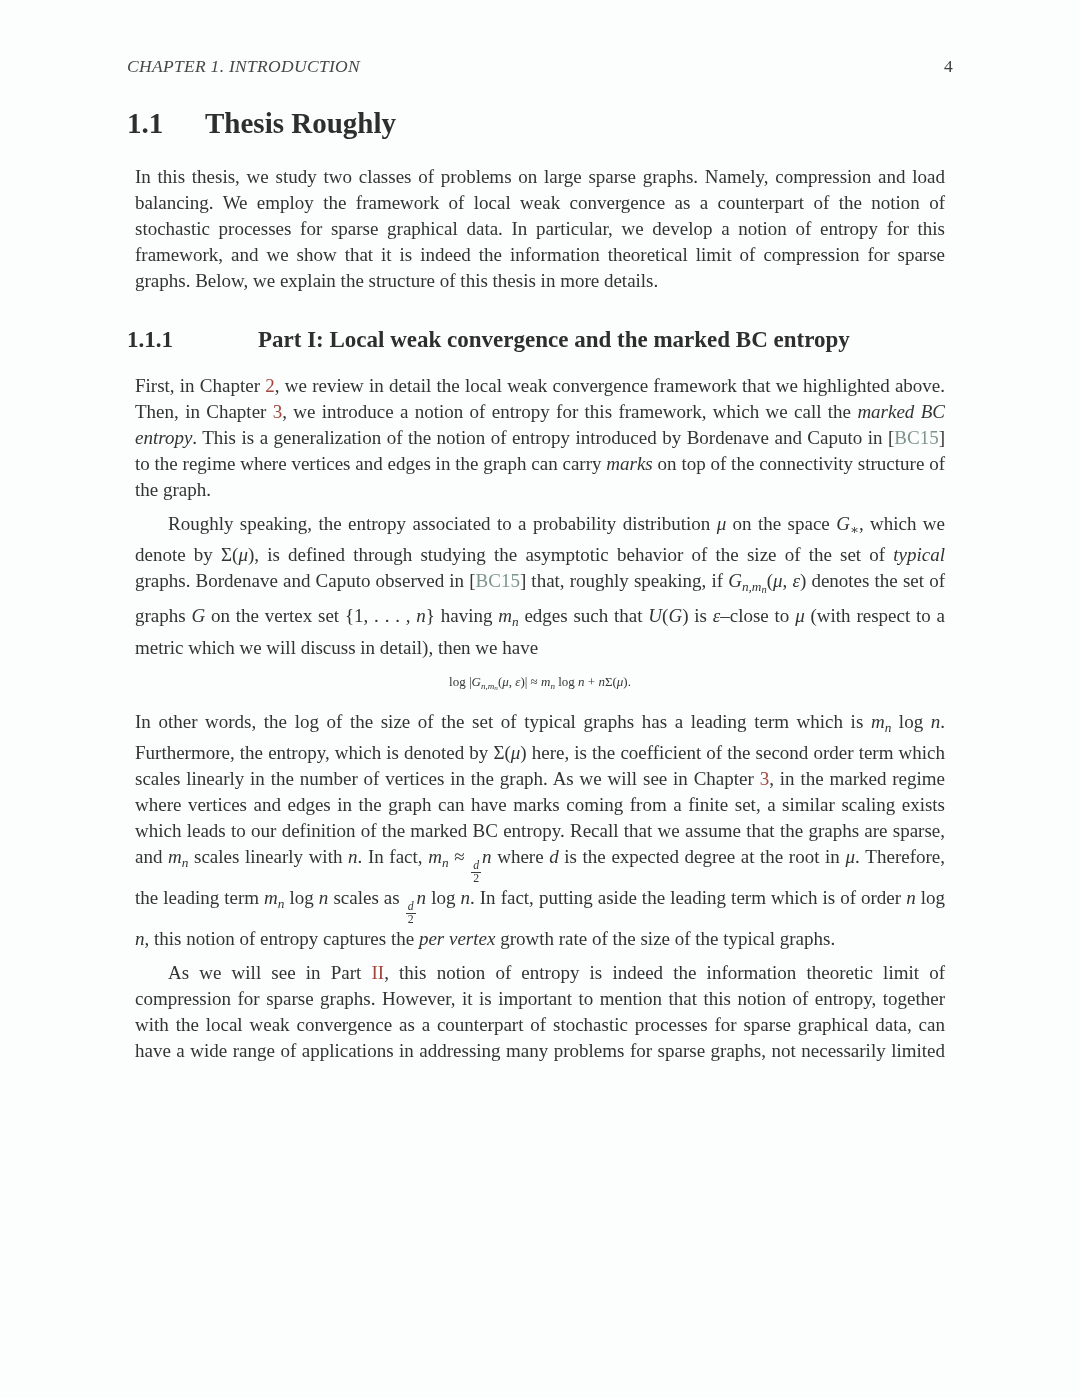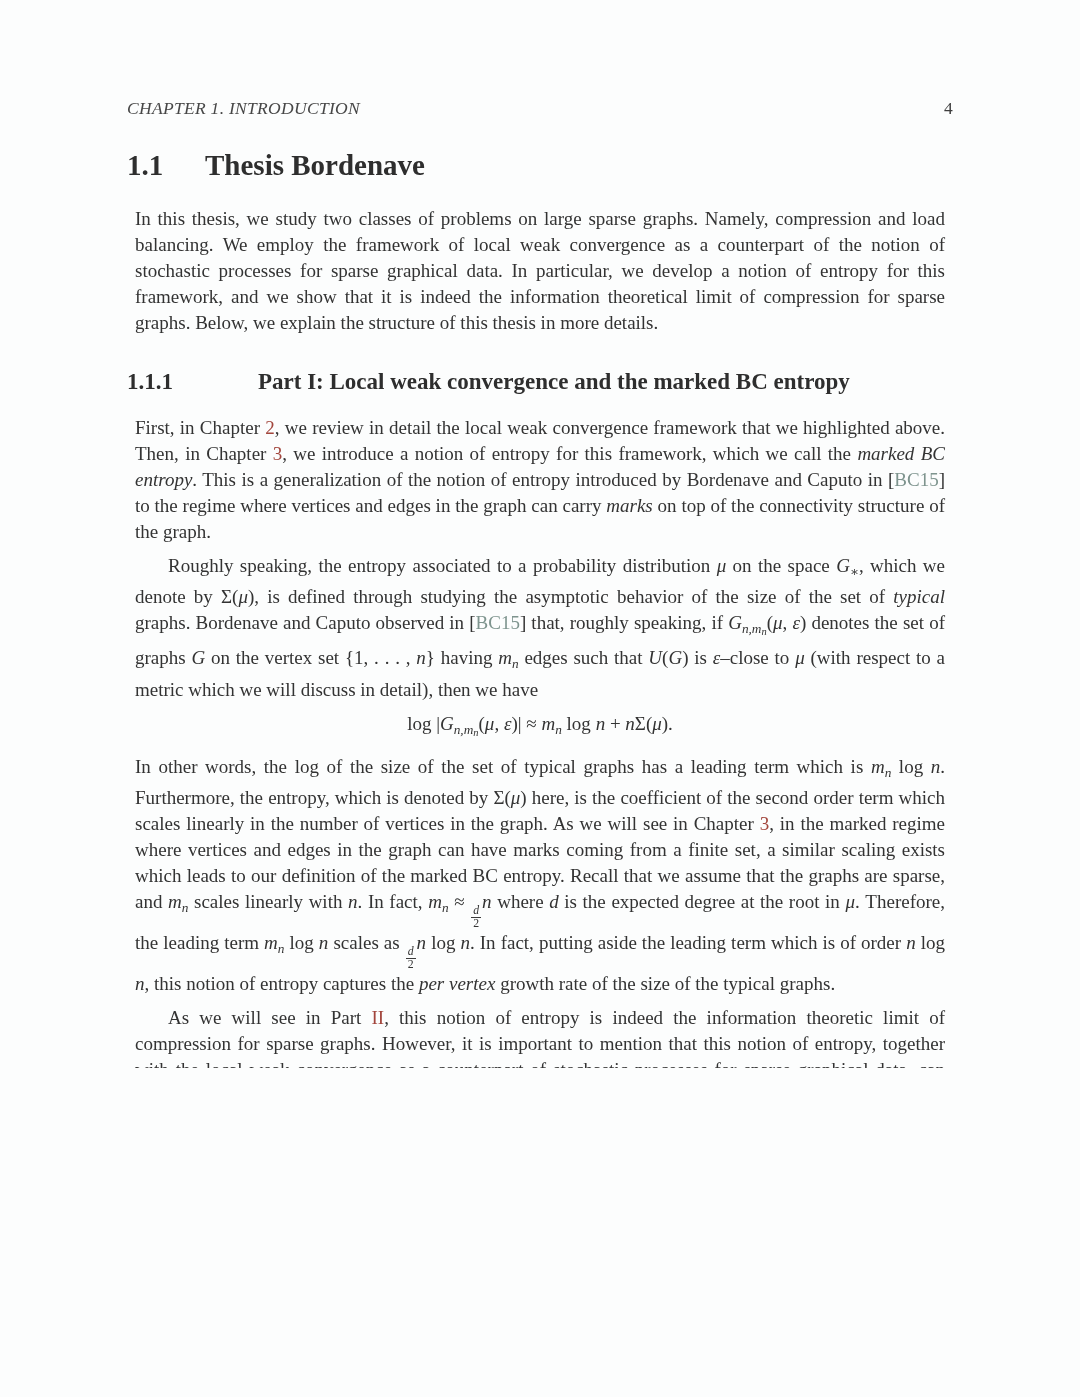--- a/index.html
+++ b/index.html
@@ -11,21 +11,21 @@
   *{box-sizing:border-box;}
   html,body{margin:0;padding:0;}
   body{
     width:1080px;height:1397px;
     background:var(--bg);
     font-family:"Liberation Serif","DejaVu Serif",serif;
     color:var(--txt);
   }
   .page{
     width:1080px;height:1068px;
-    padding:98px 127px 0 127px;
+    padding:56px 127px 0 127px;
     overflow:hidden;
   }
   .runhead{
     display:flex;justify-content:space-between;align-items:baseline;
     font-style:italic;font-size:17.5px;color:#474747;
     margin-bottom:30px;letter-spacing:.3px;
   }
   .runhead .pagenum{font-style:normal;color:#3d3d3d;}
   .sec-heading{
     display:flex;align-items:flex-end;
@@ -42,21 +42,21 @@
   .sub-heading{
     display:flex;align-items:baseline;
     font-weight:bold;font-size:23px;color:#2e2e2e;
     line-height:1.55;
     margin:28px 0 15px 0;
     gap:40px;
   }
   .ss-num{width:91px;flex-shrink:0;}
   .ss-title{max-width:620px;display:inline-block;}
   .equation{
-    text-align:center;font-size:19px;line-height:26px;
+    text-align:center;font-size:13px;line-height:26px;
     margin:7px 0 8px 0;color:var(--txt);
   }
   
   .r-n{}
   .r-i{font-style:italic;}
   .r-m{font-style:italic;}
   .r-r{color:var(--red);}
   .r-g{color:var(--green);}
   .r-sub{font-size:.7em;vertical-align:-.28em;font-style:italic;}
   .r-sub2{font-size:.55em;vertical-align:-.55em;font-style:italic;}
@@ -72,21 +72,21 @@
 
 <div class="page">
 
   <div class="runhead">
     <span>CHAPTER 1.  INTRODUCTION</span>
     <span class="pagenum">4</span>
   </div>
 
   <div class="sec-heading">
     <span class="sec-num">1.1</span>
-    <span>Thesis Bordenave</span>
+    <span>Thesis Roughly</span>
   </div>
 
   <p class="para mb"><span class="r-n">In this thesis, we study two classes of problems on large sparse graphs.  Namely, compression and load balancing.  We employ the framework of local weak convergence as a counterpart of the notion of stochastic processes for sparse graphical data.  In particular, we develop a notion of entropy for this framework, and we show that it is indeed the information theoretical limit of compression for sparse graphs.  Below, we explain the structure of this thesis in more details.</span></p>
 
   <div class="sub-heading">
     <span class="ss-num">1.1.1</span>
     <span class="ss-title">Part I: Local weak convergence and the marked BC entropy</span>
   </div>
 
   <p class="para"><span class="r-n">First, in Chapter </span><span class="r-r">2</span><span class="r-n">, we review in detail the local weak convergence framework that we highlighted above. Then, in Chapter </span><span class="r-r">3</span><span class="r-n">, we introduce a notion of entropy for this framework, which we call the </span><span class="r-i">marked BC entropy</span><span class="r-n">.  This is a generalization of the notion of entropy introduced by Bordenave and Caputo in [</span><span class="r-g">BC15</span><span class="r-n">] to the regime where vertices and edges in the graph can carry </span><span class="r-i">marks</span><span class="r-n"> on top of the connectivity structure of the graph.</span></p>

